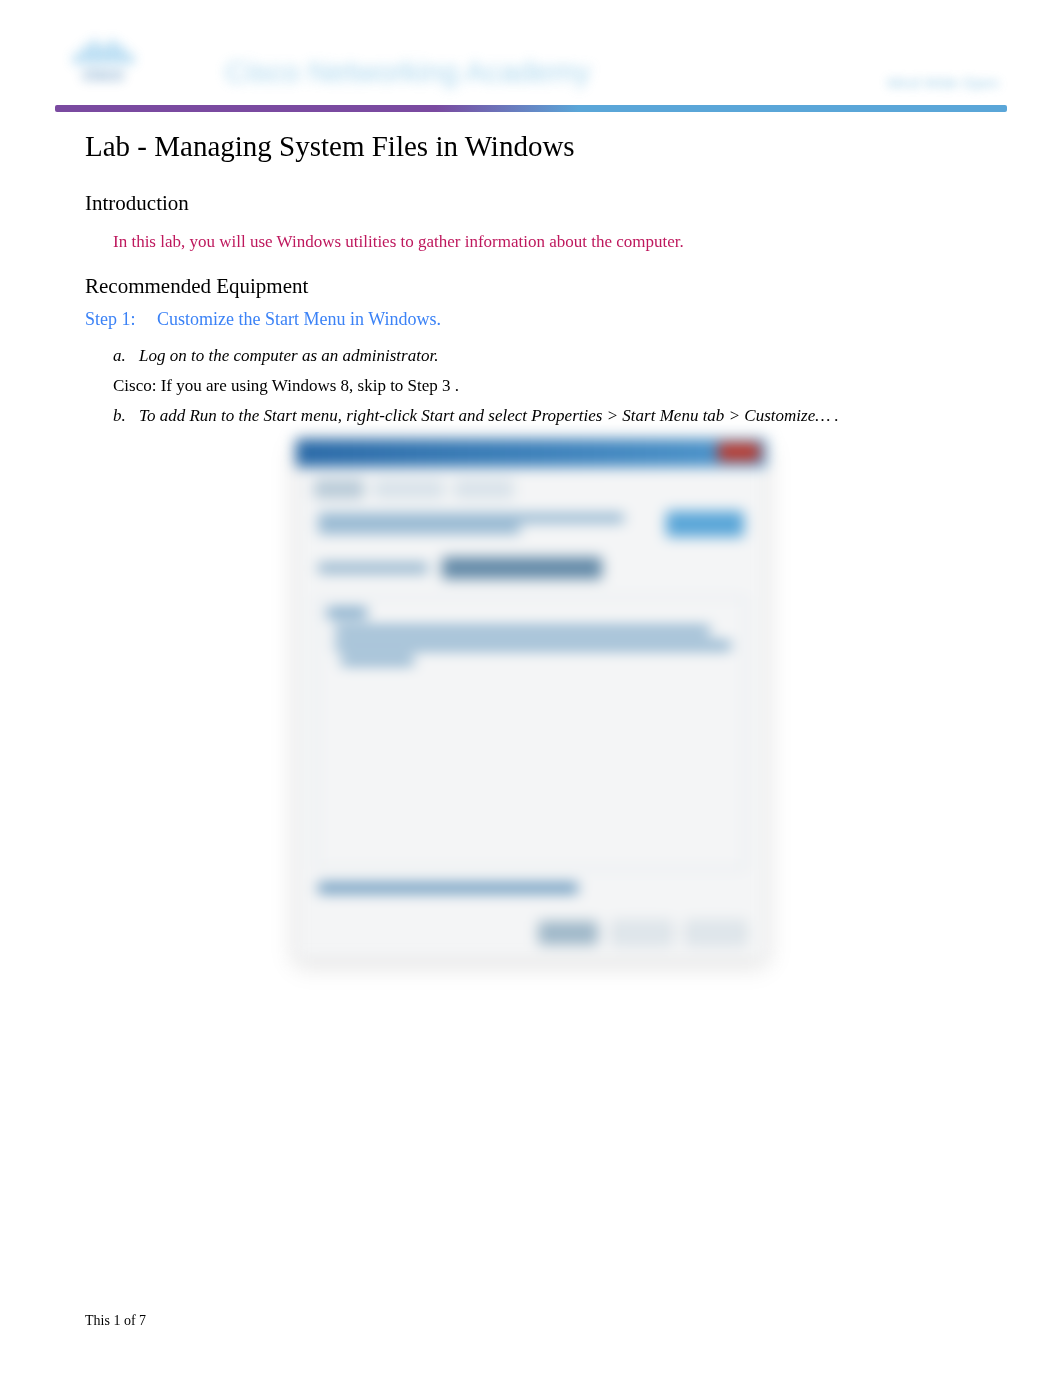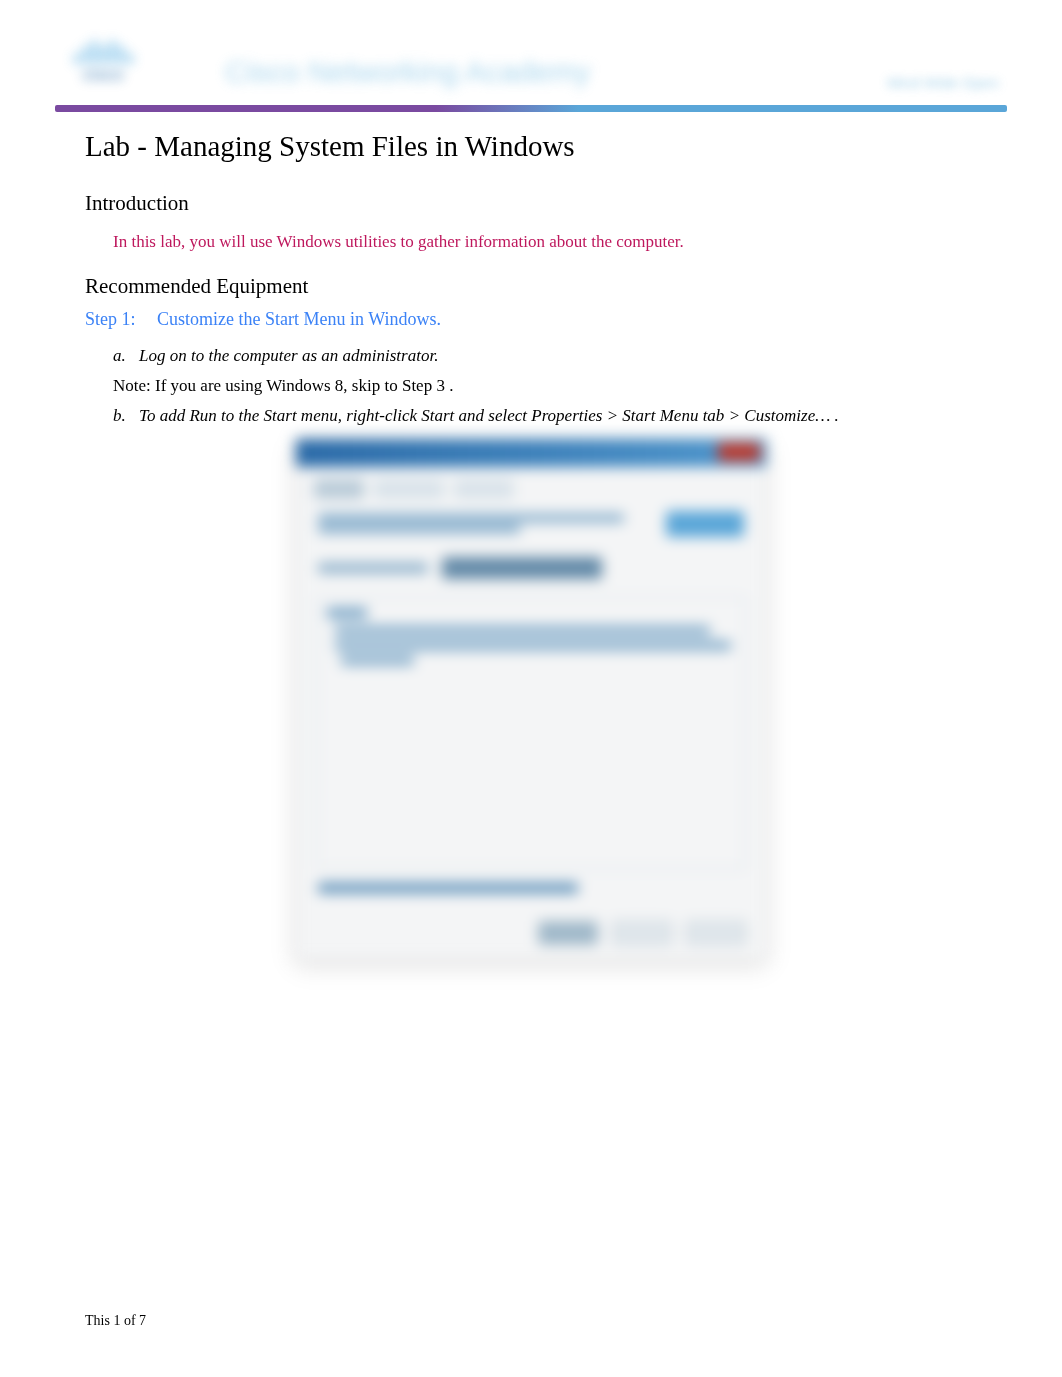--- a/index.html
+++ b/index.html
@@ -265,21 +265,21 @@
 
   <div class="step-header">
     <span class="step-num">Step 1:</span><span>Customize the Start Menu in Windows.</span>
   </div>
 
   <p class="sub-item">
     <span class="letter">a.</span><span>Log on to the computer as an administrator.</span>
   </p>
 
   <p class="note-line">
-    <span class="note-label">Note</span><span>: If you are using Windows 8, skip to </span><span>Step 3</span><span> .</span>
+    <span class="note-label">Cisco</span><span>: If you are using Windows 8, skip to </span><span>Step 3</span><span> .</span>
   </p>
 
   <p class="sub-item">
     <span class="letter">b.</span><span>To  add </span><span>Run</span><span>  to the Start menu, right-click </span><span>Start</span><span>  and select </span><span>Properties &gt; Start Menu </span><span>tab</span><span> &gt; </span><span>Customize…</span><span> .</span>
   </p>
 
   <div class="screenshot">
     <div class="title-bar">
       <div class="close"></div>
     </div>

